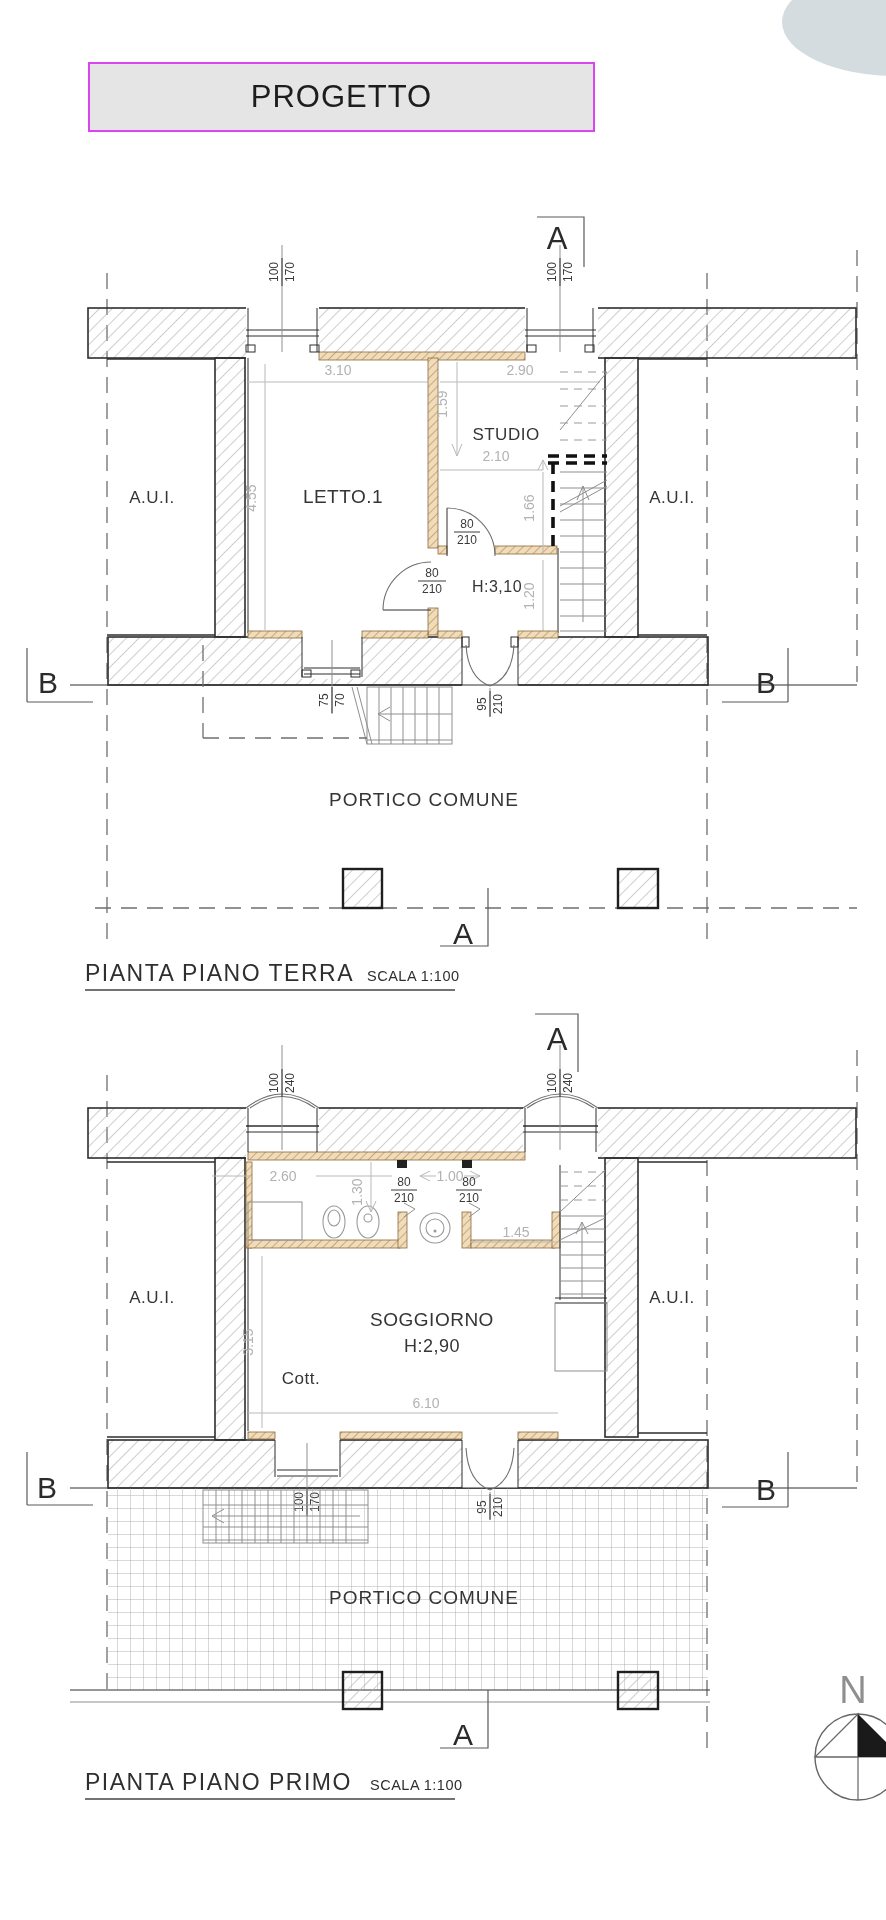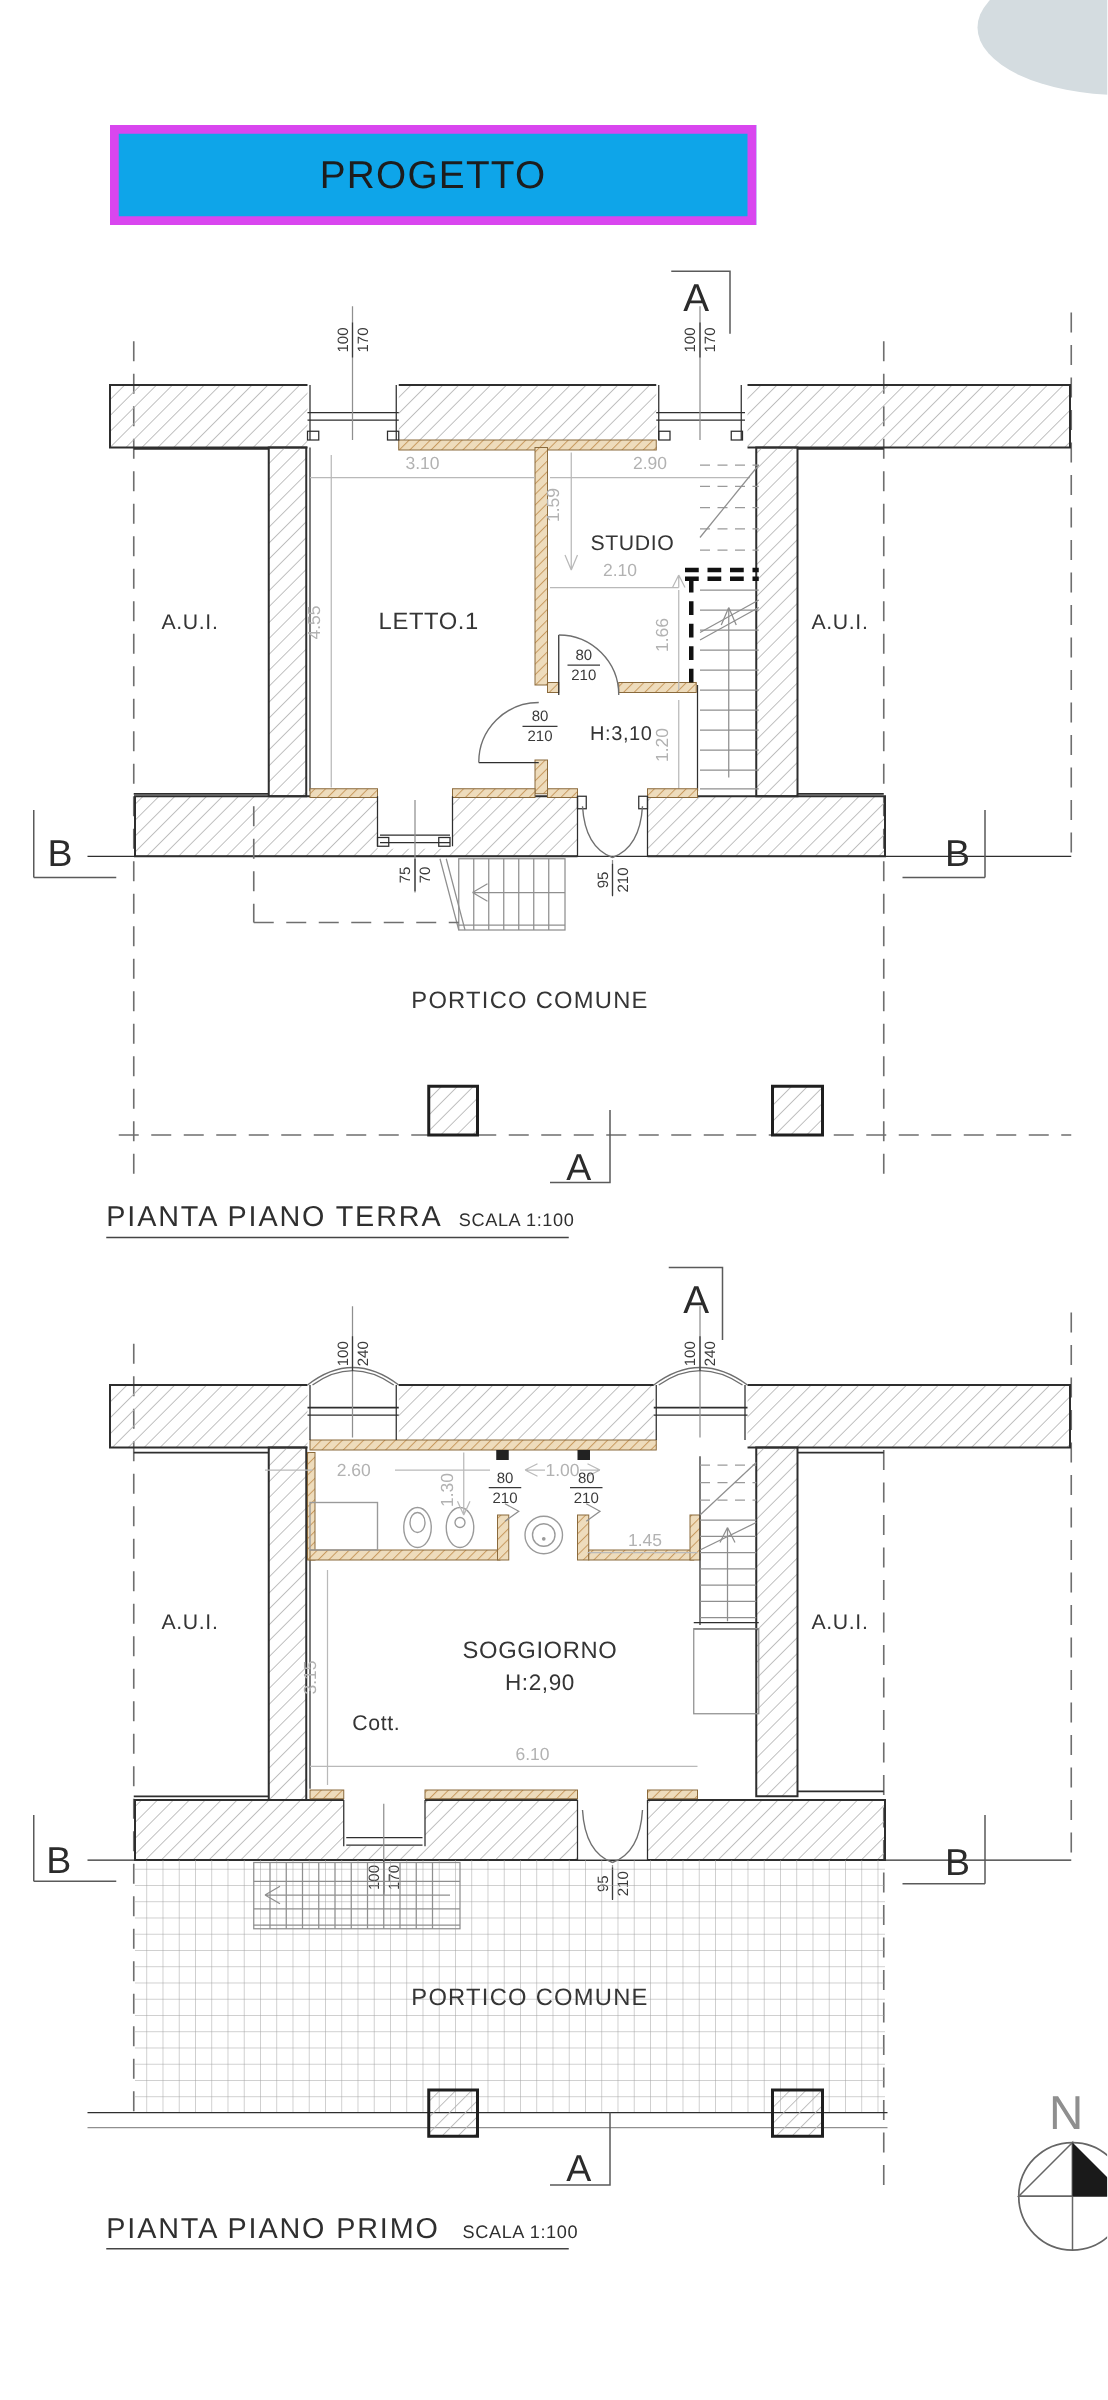--- a/index.html
+++ b/index.html
@@ -1,20 +1,20 @@
 <!DOCTYPE html>
 <html><head>
 <meta charset="utf-8">
 <style>
   html,body{margin:0;padding:0;background:#ffffff;}
   .canvas{position:relative;width:886px;height:1920px;background:#ffffff;overflow:hidden;
           font-family:"Liberation Sans", sans-serif;}
   .blob{position:absolute;left:782px;top:-32px;width:230px;height:108px;border-radius:50%;background:#d4dce0;}
-  .title-box{position:absolute;left:88px;top:62px;width:503px;height:66px;background:#0ea5e9;
-             border:7px solid #d946ef;display:flex;align-items:center;justify-content:center;margin-top:38px;}
+  .title-box{position:absolute;left:88px;top:62px;width:503px;height:66px;background:#e5e5e5;
+             border:2px solid #d946ef;display:flex;align-items:center;justify-content:center;}
   .title-box span{font-size:31px;color:#1d1d1d;letter-spacing:1px;}
   svg{position:absolute;left:0;top:0;}
   
   .wl{fill:url(#hatch);stroke:#2e2e2e;stroke-width:1.6;}
   .pf{fill:url(#hatch);stroke:#1f1f1f;stroke-width:2.4;}
   .tan{fill:url(#tanh);stroke:#8a6a3c;stroke-width:0.8;}
   .wh{fill:#ffffff;stroke:none;}
   .ln{stroke:#2e2e2e;stroke-width:1.4;fill:none;}
   .ln1{stroke:#2e2e2e;stroke-width:1;fill:none;}
   .thin{stroke:#8f8f8f;stroke-width:1;fill:none;}

